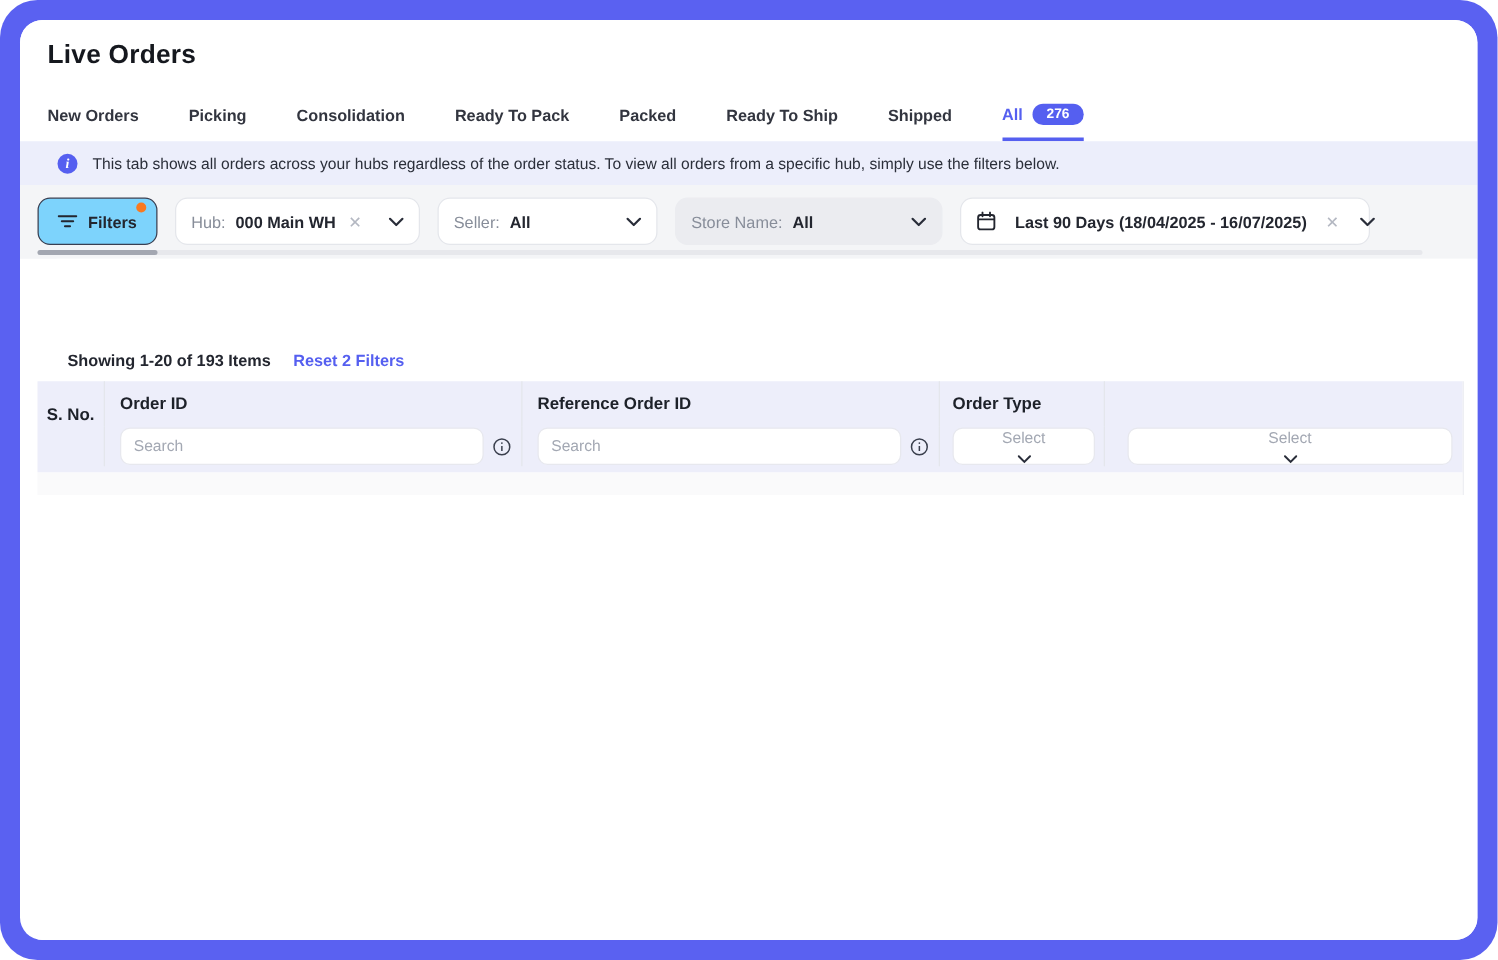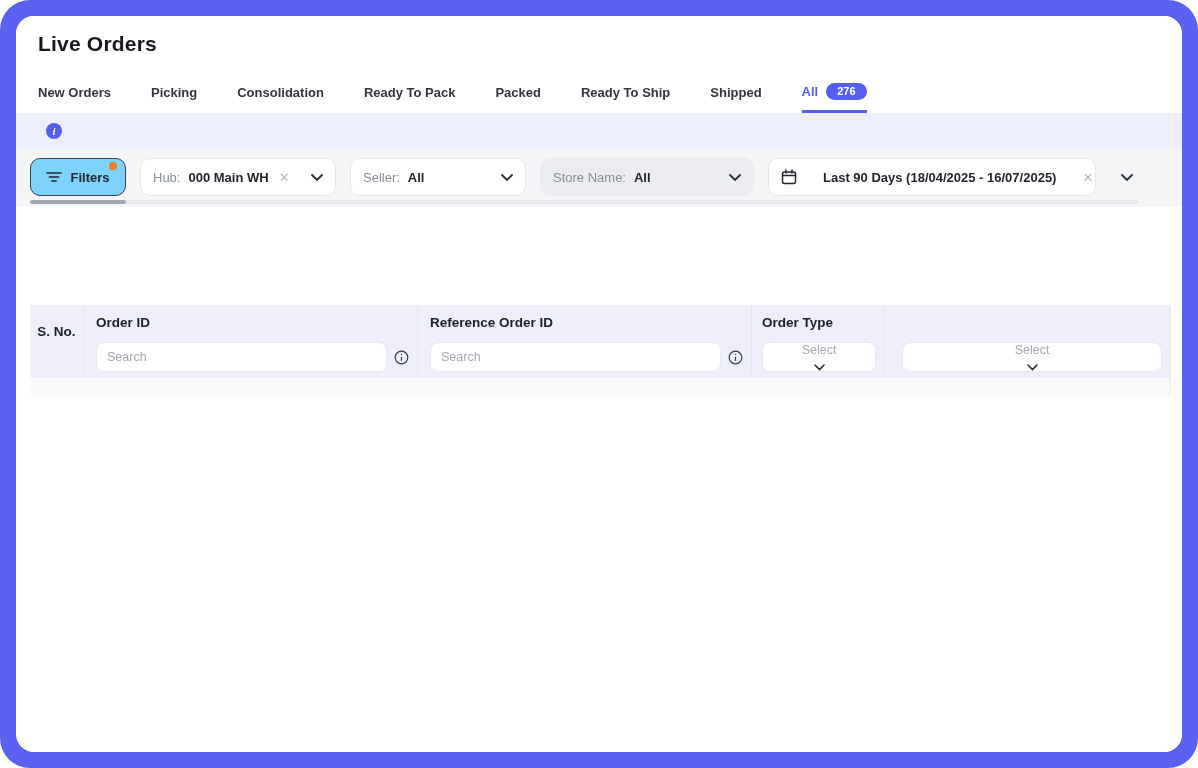--- a/index.html
+++ b/index.html
@@ -28,21 +28,21 @@
   .filters-dot{position:absolute;top:3px;right:8px;width:8px;height:8px;border-radius:50%;background:#F9791F;}
   .chip.white{background:#fff;border:1px solid #E4E6EB;padding:0 12px;margin-left:14px;}
   .chip.gray{background:#EBECF0;border:1px solid #EBECF0;padding:0 12px;margin-left:14px;}
   .chip-label{color:#878D99;font-weight:500;margin-right:8px;}
   .chip-value{color:#23262F;font-weight:600;}
   .chip-x{color:#B4B8C2;font-size:13px;margin-left:10px;cursor:pointer;}
   .chip-chevron{margin-left:auto;padding-left:12px;display:flex;cursor:pointer;}
   .chip.w-hub{width:196px;}
   .chip.w-seller{width:176px;}
   .chip.w-store{width:214px;}
-  .chip.w-date{width:328px;gap:16px;}
+  .chip.w-date{width:328px;gap:5px;}
   .cal-icon{margin-right:10px;display:flex;}
   .hscroll-track{position:absolute;left:14px;right:44px;top:52px;height:4px;background:#E7E8EC;border-radius:2px;}
   .hscroll-thumb{position:absolute;left:0;top:0;width:96px;height:4px;background:#A3A7B1;border-radius:2px;}
 
   
   .card{position:absolute;top:191px;left:14px;right:0;bottom:0;background:#fff;border-top-left-radius:16px;}
   .searchbar{position:absolute;left:12px;top:12px;width:342px;height:40px;box-sizing:border-box;background:#F6F7F9;border:1px solid #EFF0F3;border-radius:10px;display:flex;align-items:center;padding:0 10px 0 14px;}
   .searchbar .sdivider{width:1px;height:20px;background:#DFE1E7;margin:0 12px 0 10px;}
   .search-input{flex:1;border:none;outline:none;background:transparent;font-size:13px;color:#2B2F3A;font-family:"Liberation Sans",sans-serif;}
   .search-input::placeholder{color:#9BA0AC;}
@@ -93,20 +93,21 @@
         <div class="tab">Shipped</div>
         <div class="tab active">
           <span>All</span>
           <span class="tab-badge">276</span>
         </div>
       </div>
     </div>
 
     <div class="banner">
       <span class="info-icon">i</span>
+      <span class="banner-text">This tab shows all orders across your hubs regardless of the order status. To view all orders from a specific hub, simply use the filters below.</span>
     </div>
 
     <div class="filters">
       <div class="chips">
         <div class="chip filters-btn">
           <svg width="16" height="14" viewBox="0 0 16 14" fill="none" stroke="#23262F" stroke-width="1.7" stroke-linecap="round">
             <line x1="1" y1="3" x2="15" y2="3"></line>
               <line x1="3.5" y1="7" x2="12.5" y2="7"></line>
               <line x1="6" y1="11" x2="10" y2="11"></line>
           </svg>
@@ -164,20 +165,24 @@
         </div>
       </div>
       <div class="hscroll-track">
         <div class="hscroll-thumb"></div>
       </div>
     </div>
 
     <div class="card">
 
 
+      <div class="summary-row">
+        <span class="summary">Showing 1-20 of 193 Items</span>
+        <span class="reset-link">Reset 2 Filters</span>
+      </div>
 
       <div class="tbl">
         <div class="thead">
           <div class="trow thead-labels">
             <div class="c-sno">S. No.</div>
             <div class="c-oid">Order ID</div>
             <div class="c-ref">Reference Order ID</div>
             <div class="c-typ">Order Type</div>
           </div>
           <div class="trow thead-filters">

